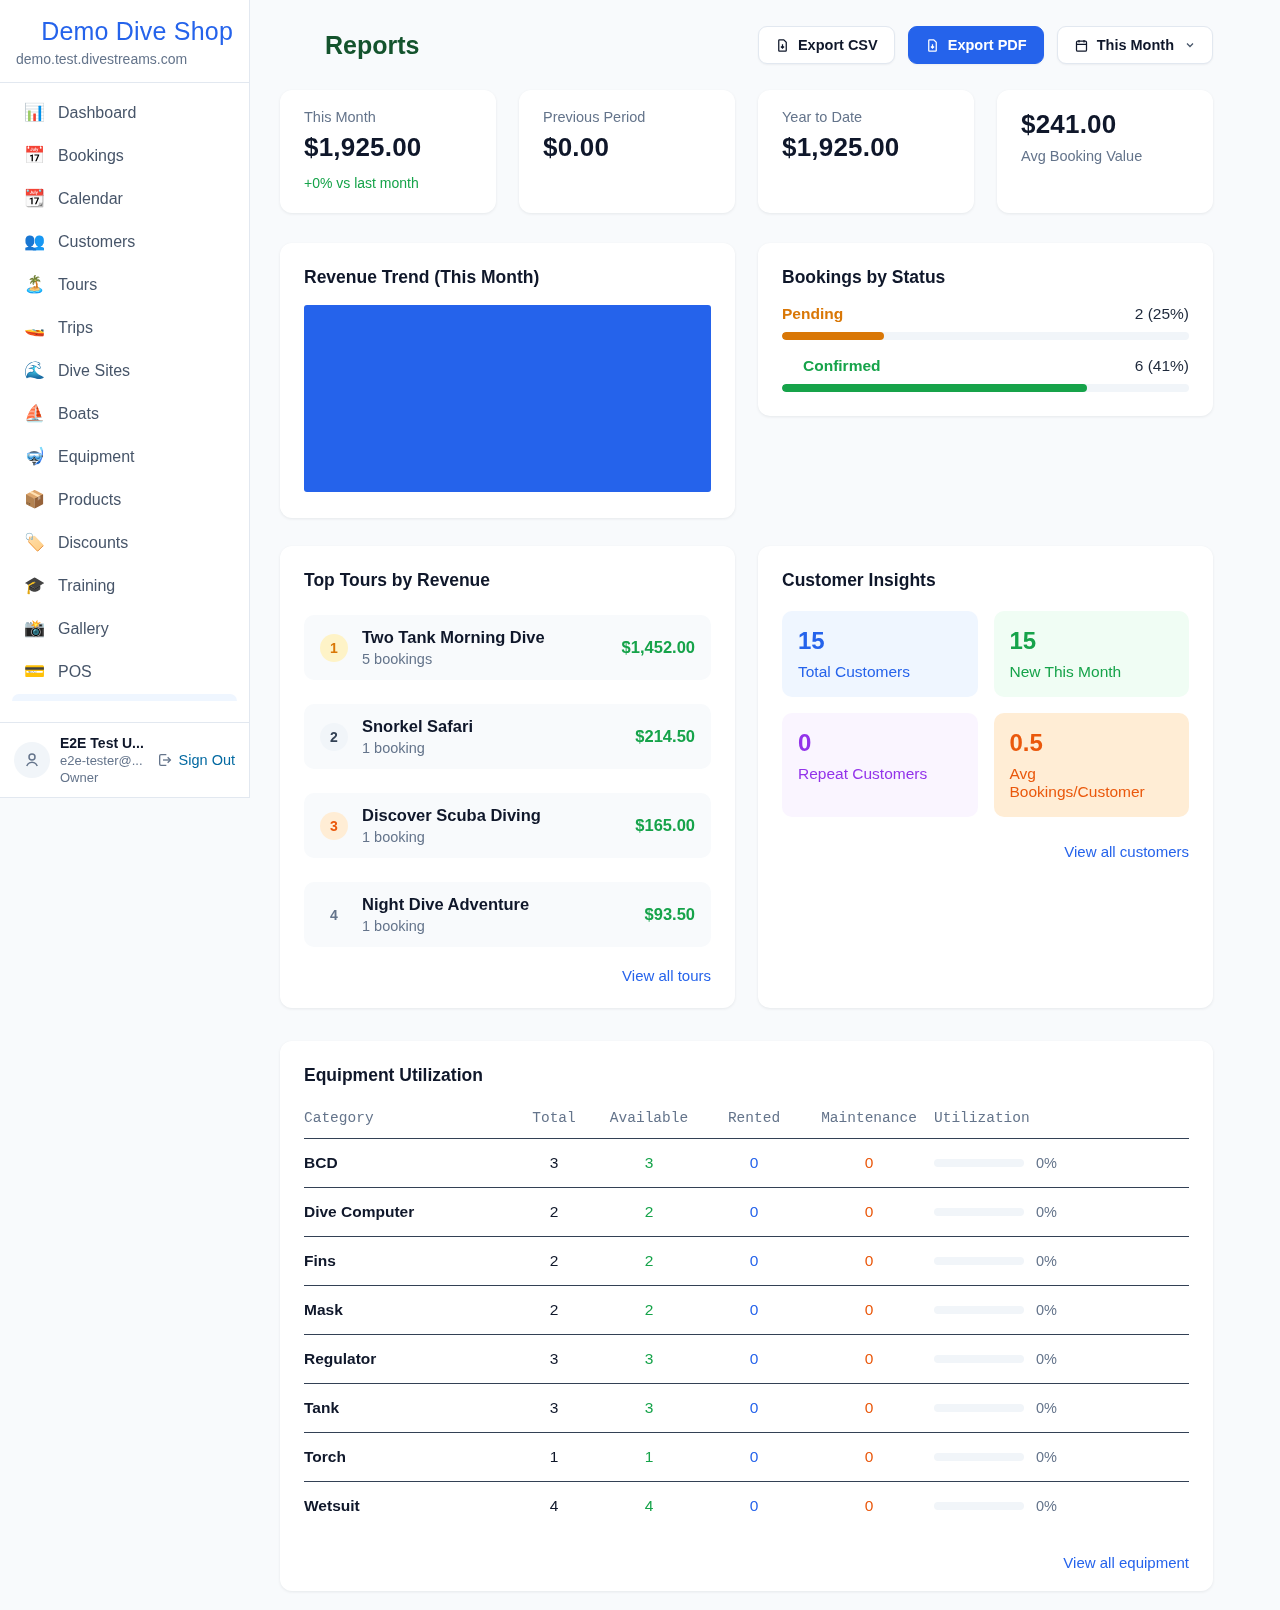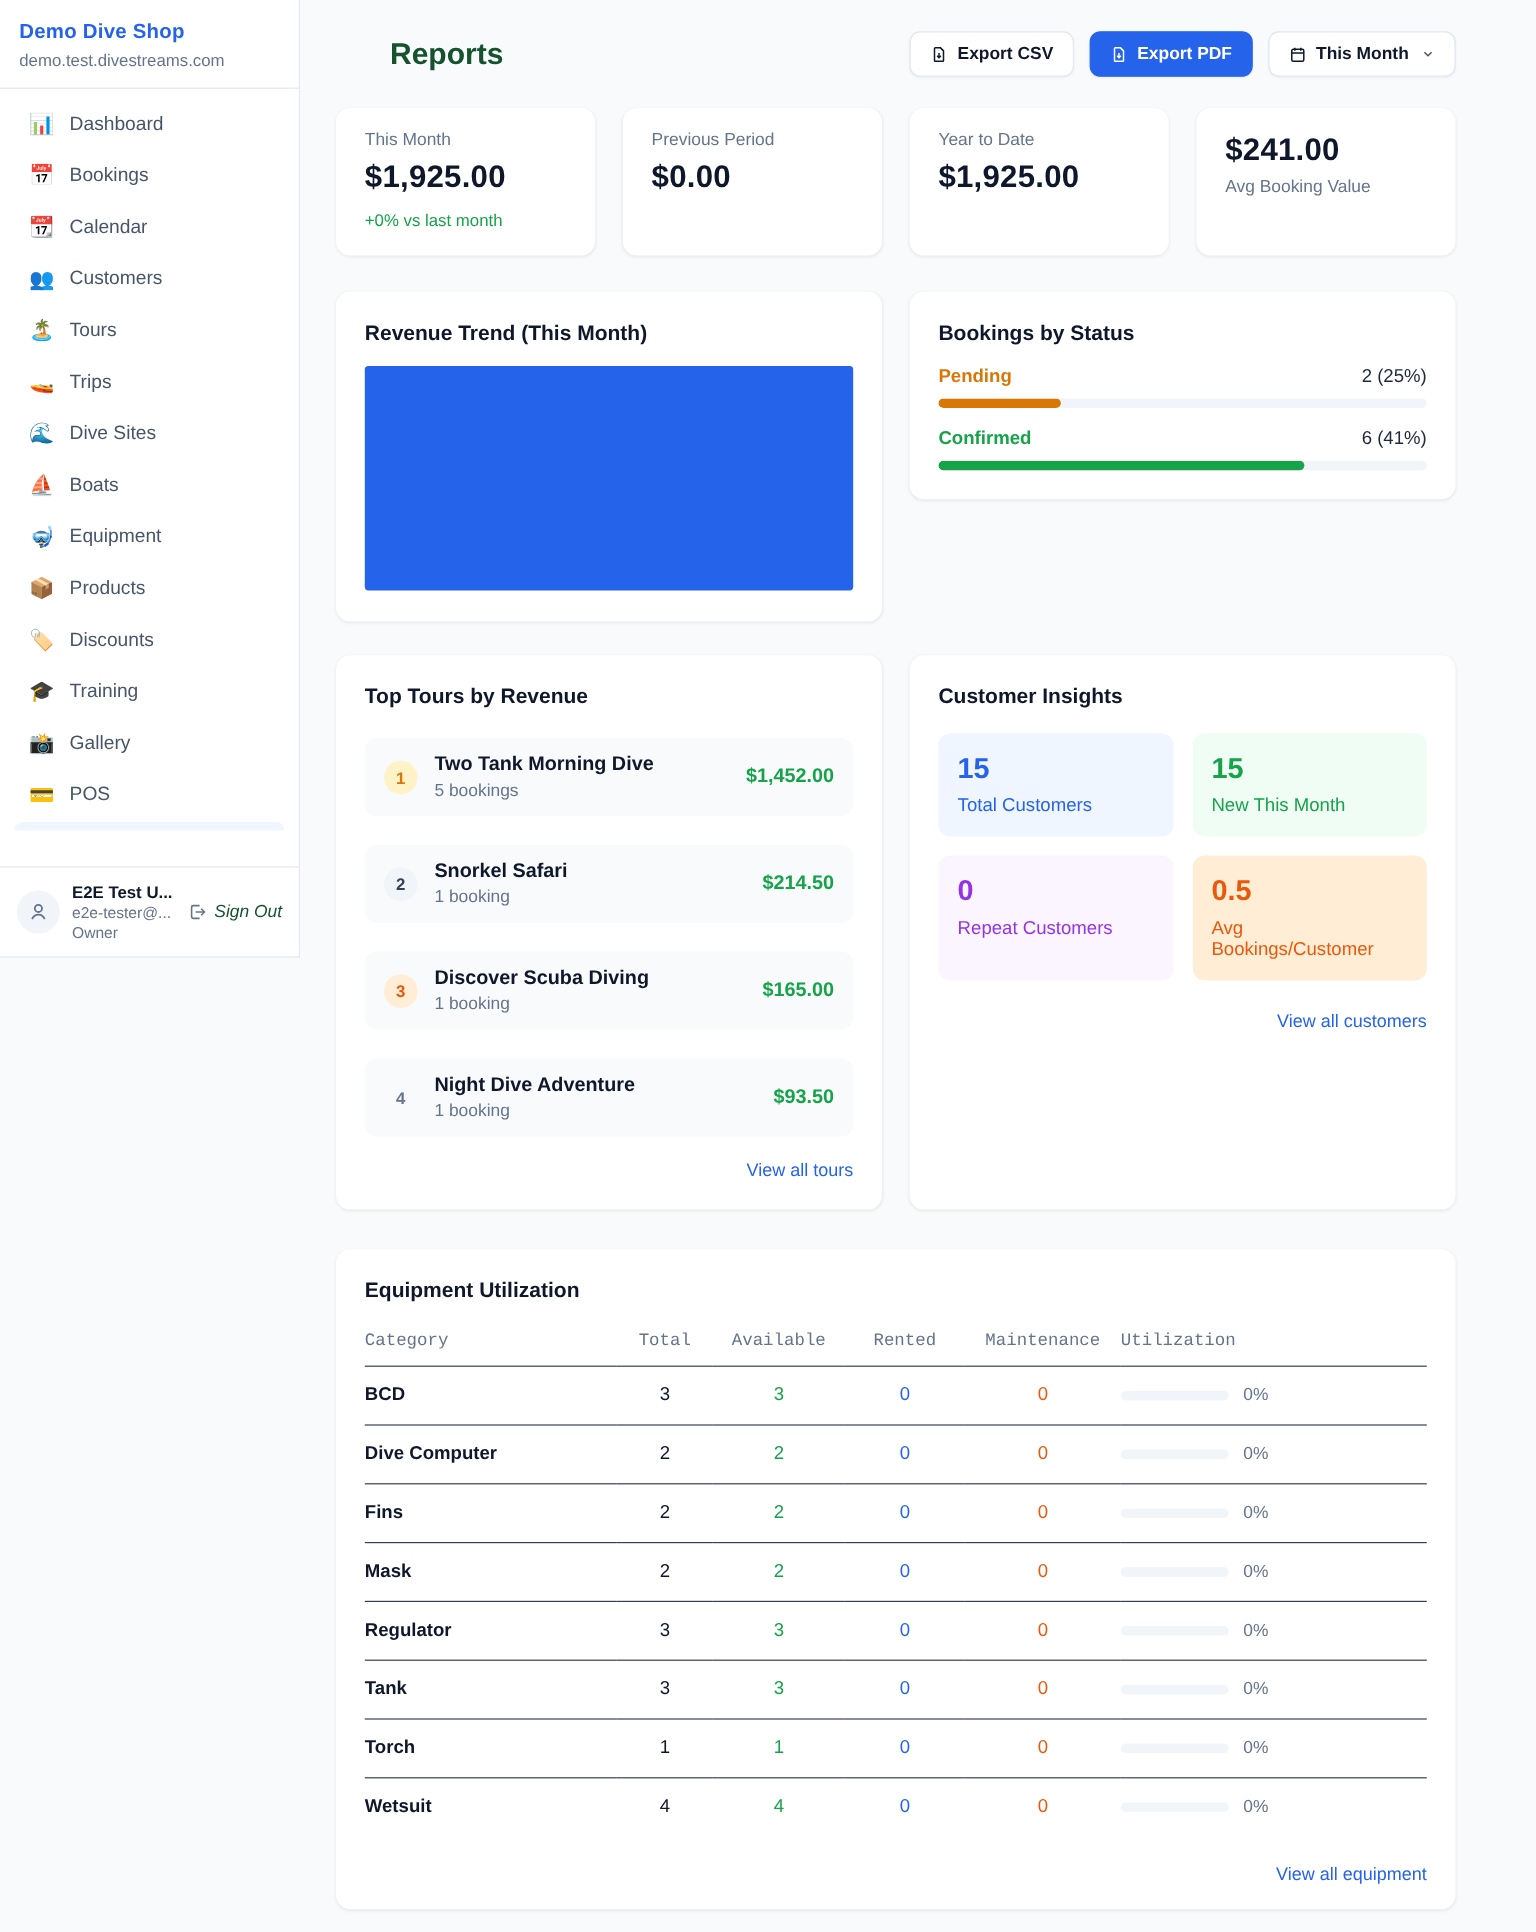--- a/index.html
+++ b/index.html
@@ -5,34 +5,34 @@
   * { margin:0; padding:0; box-sizing:border-box; }
   html,body { width:1280px; background:#f8fafc; font-family:"Liberation Sans", sans-serif; color:#0f172a; }
   body { height:1610px; overflow:hidden; }
   .app { display:flex; align-items:flex-start; }
 
   
   .sidebar { width:250px; min-width:250px; height:798px; background:#ffffff;
              border-right:1px solid #e2e8f0; border-bottom:1px solid #e2e8f0;
              display:flex; flex-direction:column; }
   .sb-head { padding:17px 16px 15px; border-bottom:1px solid #e2e8f0; }
-  .sb-title { font-size:17px; font-weight:700; color:#2563eb; letter-spacing:.2px; }
+  .sb-title { font-size:25px; font-weight:400; color:#2563eb; letter-spacing:.2px;text-align:right; }
   .sb-domain { font-size:14px; color:#64748b; margin-top:5px; }
   .sb-nav { flex:1; padding:8px 12px 0; overflow:hidden; }
   .sb-item { display:flex; align-items:center; gap:12px; padding:10px 12px; border-radius:8px;
              color:#475569; font-size:16px; line-height:23px; cursor:pointer; }
   .sb-item .ico { width:22px; font-size:17px; text-align:center; }
   .sb-active-peek { height:7px; margin:1px 0 0; border-radius:8px 8px 0 0; background:#eff6ff; }
   .sb-foot { border-top:1px solid #e2e8f0; padding:12px 14px; display:flex; align-items:center; gap:10px; }
   .avatar { width:36px; height:36px; border-radius:50%; background:#f1f5f9; display:flex;
             align-items:center; justify-content:center; flex:none; }
   .sb-user { flex:1; min-width:0; }
   .sb-user-name { font-size:14px; font-weight:700; color:#0f172a; white-space:nowrap; }
   .sb-user-email, .sb-user-role { font-size:13px; color:#64748b; margin-top:2px; white-space:nowrap; }
-  .sb-signout { display:flex; align-items:flex-start; gap:6px; color:#14532d; font-size:14.5px; cursor:pointer; flex:none;font-style:italic; }
+  .sb-signout { display:flex; align-items:flex-start; gap:6px; color:#0369a1; font-size:14.5px; cursor:pointer; flex:none; }
 
   
   .main { flex:1; padding:26px 67px 40px 30px; }
   .topbar { display:flex; justify-content:space-between; align-items:center; margin-bottom:26px; }
   .page-title { font-size:25px; font-weight:800; color:#14532d;margin-left:45px; }
   .actions { display:flex; gap:13px; }
   .btn { display:flex; align-items:center; gap:8px; height:38px; padding:0 16px; border-radius:9px;
          background:#ffffff; border:1px solid #e2e8f0; font-size:14.5px; font-weight:700; color:#0f172a;
          box-shadow:0 1px 2px rgba(15,23,42,.05); cursor:pointer; }
   .btn-primary { background:#2563eb; border-color:#2563eb; color:#ffffff; }
@@ -52,21 +52,21 @@
 
   
   .mid { display:grid; grid-template-columns:1fr 1fr; gap:23px; align-items:start; margin-bottom:28px; }
   .revenue-card { padding:24px 24px 26px; }
   .chart-block { margin-top:17px; height:187px; background:#2563eb; border-radius:3px; }
   .status-card { padding:24px; }
   .status-row { margin-top:17px; }
   .status-line { display:flex; justify-content:space-between; align-items:baseline; }
   .status-name { font-size:15.5px; font-weight:700; }
   .status-name.pending { color:#d97706; }
-  .status-name.confirmed { color:#16a34a; }
+  .status-name.confirmed { color:#16a34a;margin-left:21px; }
   .status-count { font-size:15.5px; color:#1e293b; }
   .track { height:8px; border-radius:4px; background:#f1f5f9; margin-top:9px; overflow:hidden; }
   .fill { height:100%; border-radius:4px; }
   .fill.pending { background:#d97706; }
   .fill.confirmed { background:#16a34a; }
 
   
   .duo { display:grid; grid-template-columns:1fr 1fr; gap:23px; margin-bottom:33px; align-items:stretch; }
   .tours-card, .insights-card { padding:24px; display:flex; flex-direction:column; }
   .tour-row { display:flex; align-items:center; gap:14px; background:#f8fafc; border-radius:10px;

